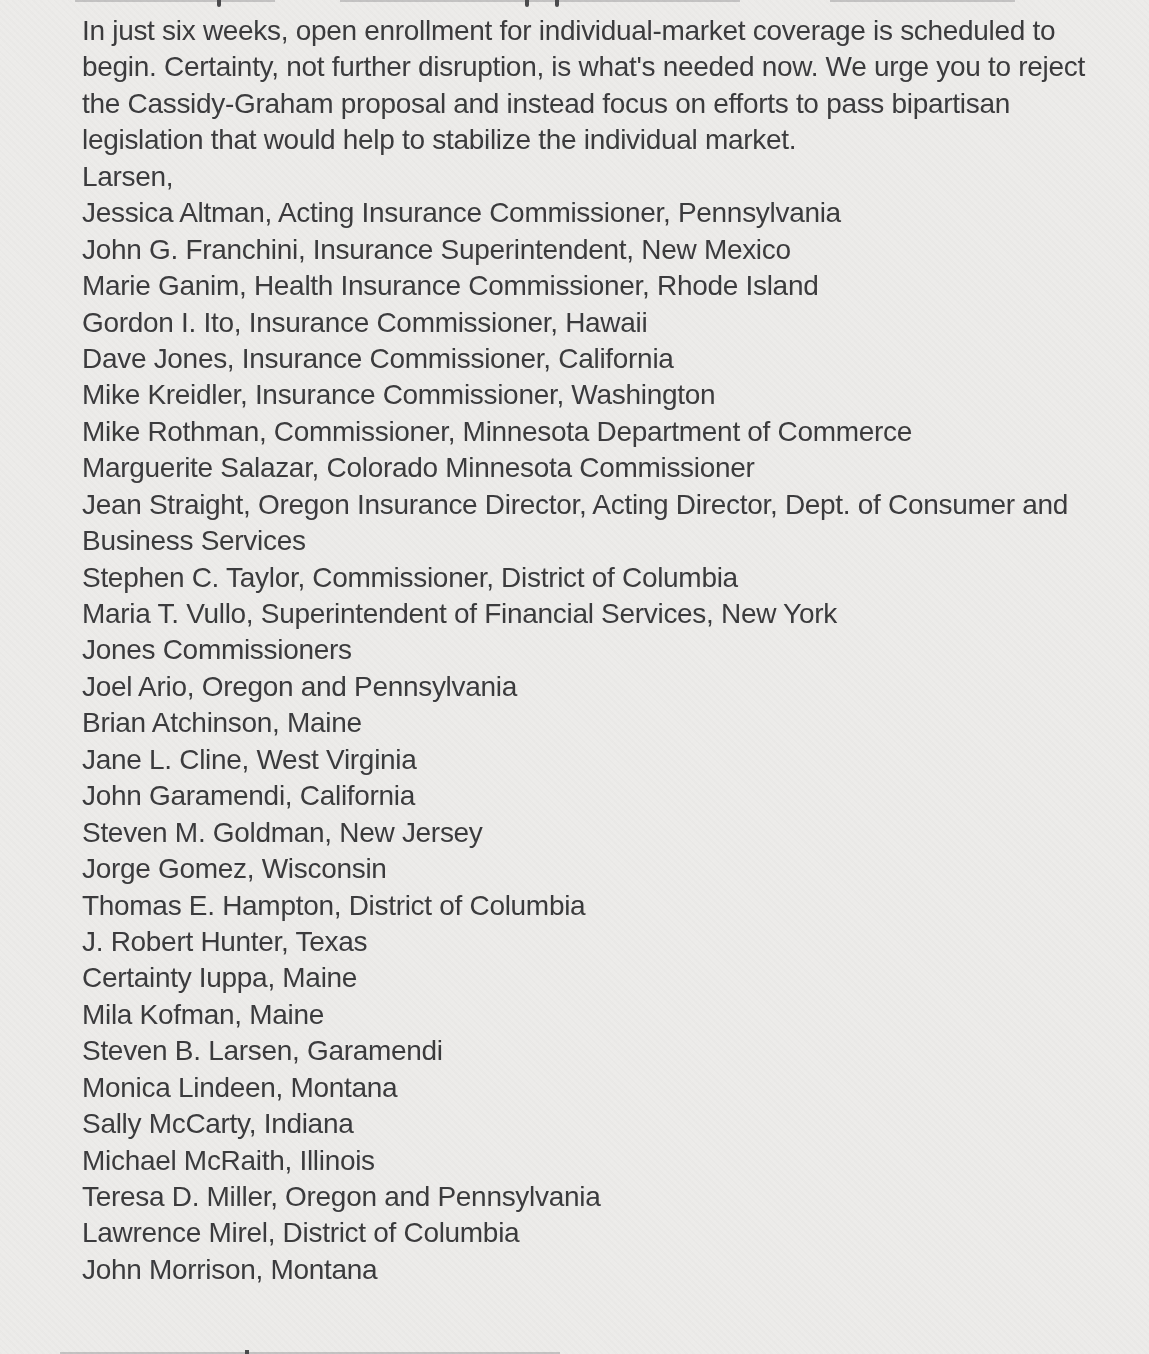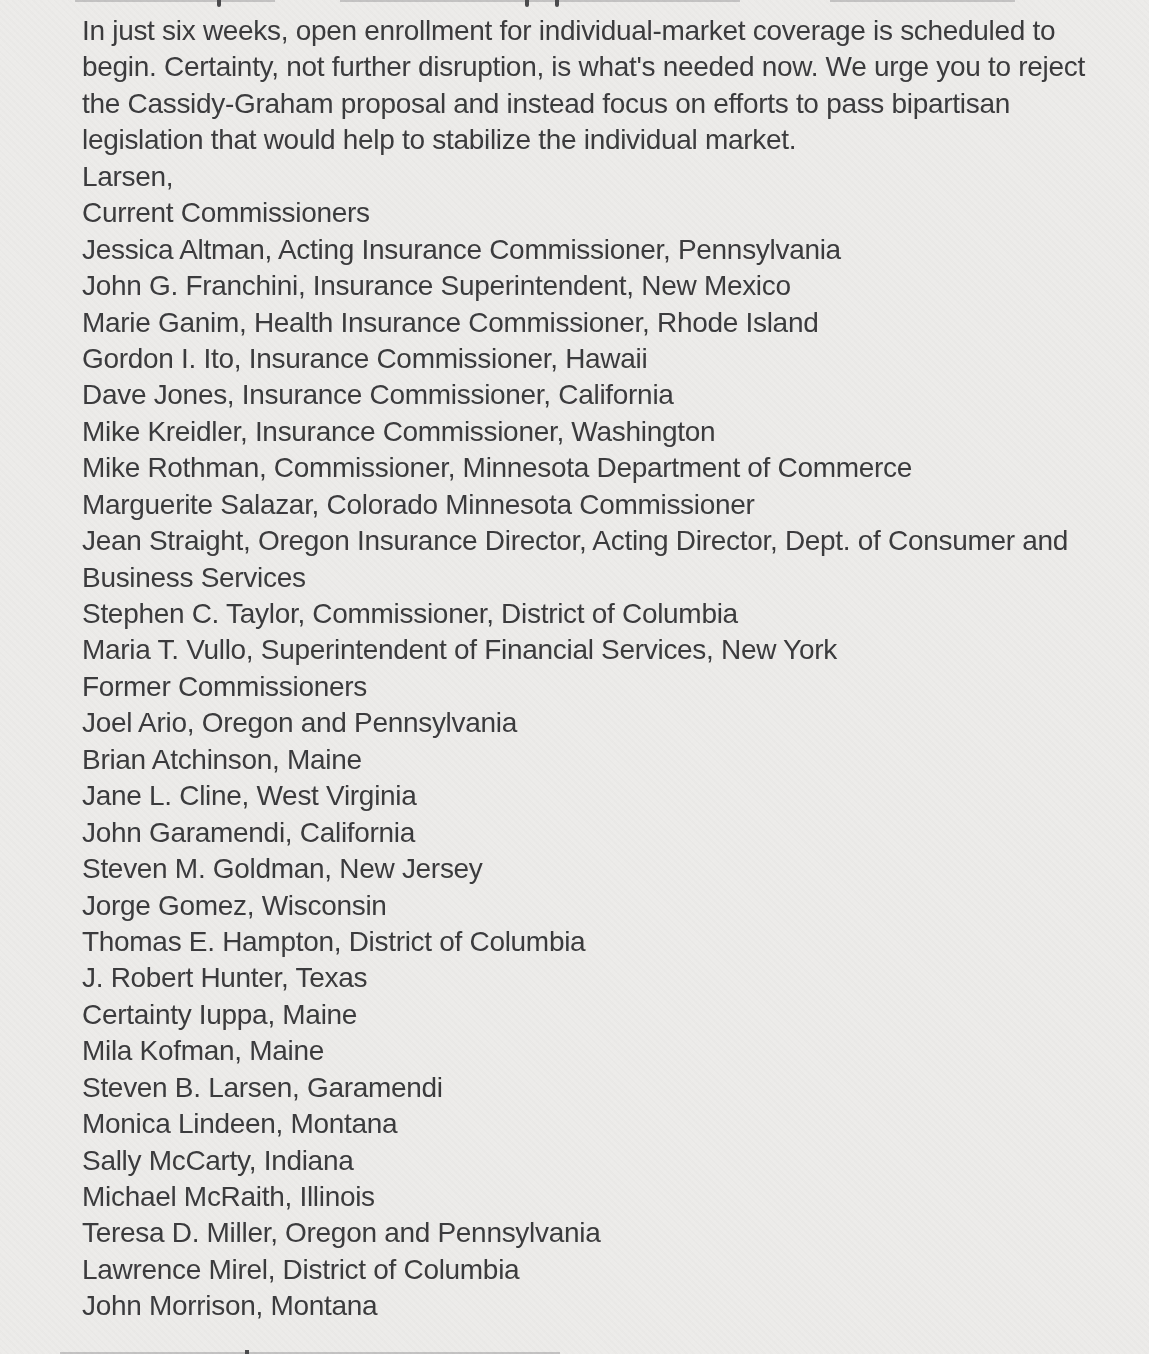--- a/index.html
+++ b/index.html
@@ -75,34 +75,33 @@
     <span class="descender-tick" style="left: 525px;"></span>
     <span class="descender-tick" style="left: 555px;"></span>
   </div>
 
 <div class="letter-body" id="letter-body">
     <div class="line">In just six weeks, open enrollment for individual-market coverage is scheduled to</div>
     <div class="line">begin. Certainty, not further disruption, is what's needed now. We urge you to reject</div>
     <div class="line">the Cassidy-Graham proposal and instead focus on efforts to pass bipartisan</div>
     <div class="line">legislation that would help to stabilize the individual market.</div>
     <div class="line">Larsen,</div>
-    <div class="line">Current Commissioners</div>
     <div class="line">Jessica Altman, Acting Insurance Commissioner, Pennsylvania</div>
     <div class="line">John G. Franchini, Insurance Superintendent, New Mexico</div>
     <div class="line">Marie Ganim, Health Insurance Commissioner, Rhode Island</div>
     <div class="line">Gordon I. Ito, Insurance Commissioner, Hawaii</div>
     <div class="line">Dave Jones, Insurance Commissioner, California</div>
     <div class="line">Mike Kreidler, Insurance Commissioner, Washington</div>
     <div class="line">Mike Rothman, Commissioner, Minnesota Department of Commerce</div>
     <div class="line">Marguerite Salazar, Colorado Minnesota Commissioner</div>
     <div class="line">Jean Straight, Oregon Insurance Director, Acting Director, Dept. of Consumer and</div>
     <div class="line">Business Services</div>
     <div class="line">Stephen C. Taylor, Commissioner, District of Columbia</div>
     <div class="line">Maria T. Vullo, Superintendent of Financial Services, New York</div>
-    <div class="line">Former Commissioners</div>
+    <div class="line">Jones Commissioners</div>
     <div class="line">Joel Ario, Oregon and Pennsylvania</div>
     <div class="line">Brian Atchinson, Maine</div>
     <div class="line">Jane L. Cline, West Virginia</div>
     <div class="line">John Garamendi, California</div>
     <div class="line">Steven M. Goldman, New Jersey</div>
     <div class="line">Jorge Gomez, Wisconsin</div>
     <div class="line">Thomas E. Hampton, District of Columbia</div>
     <div class="line">J. Robert Hunter, Texas</div>
     <div class="line">Certainty Iuppa, Maine</div>
     <div class="line">Mila Kofman, Maine</div>

